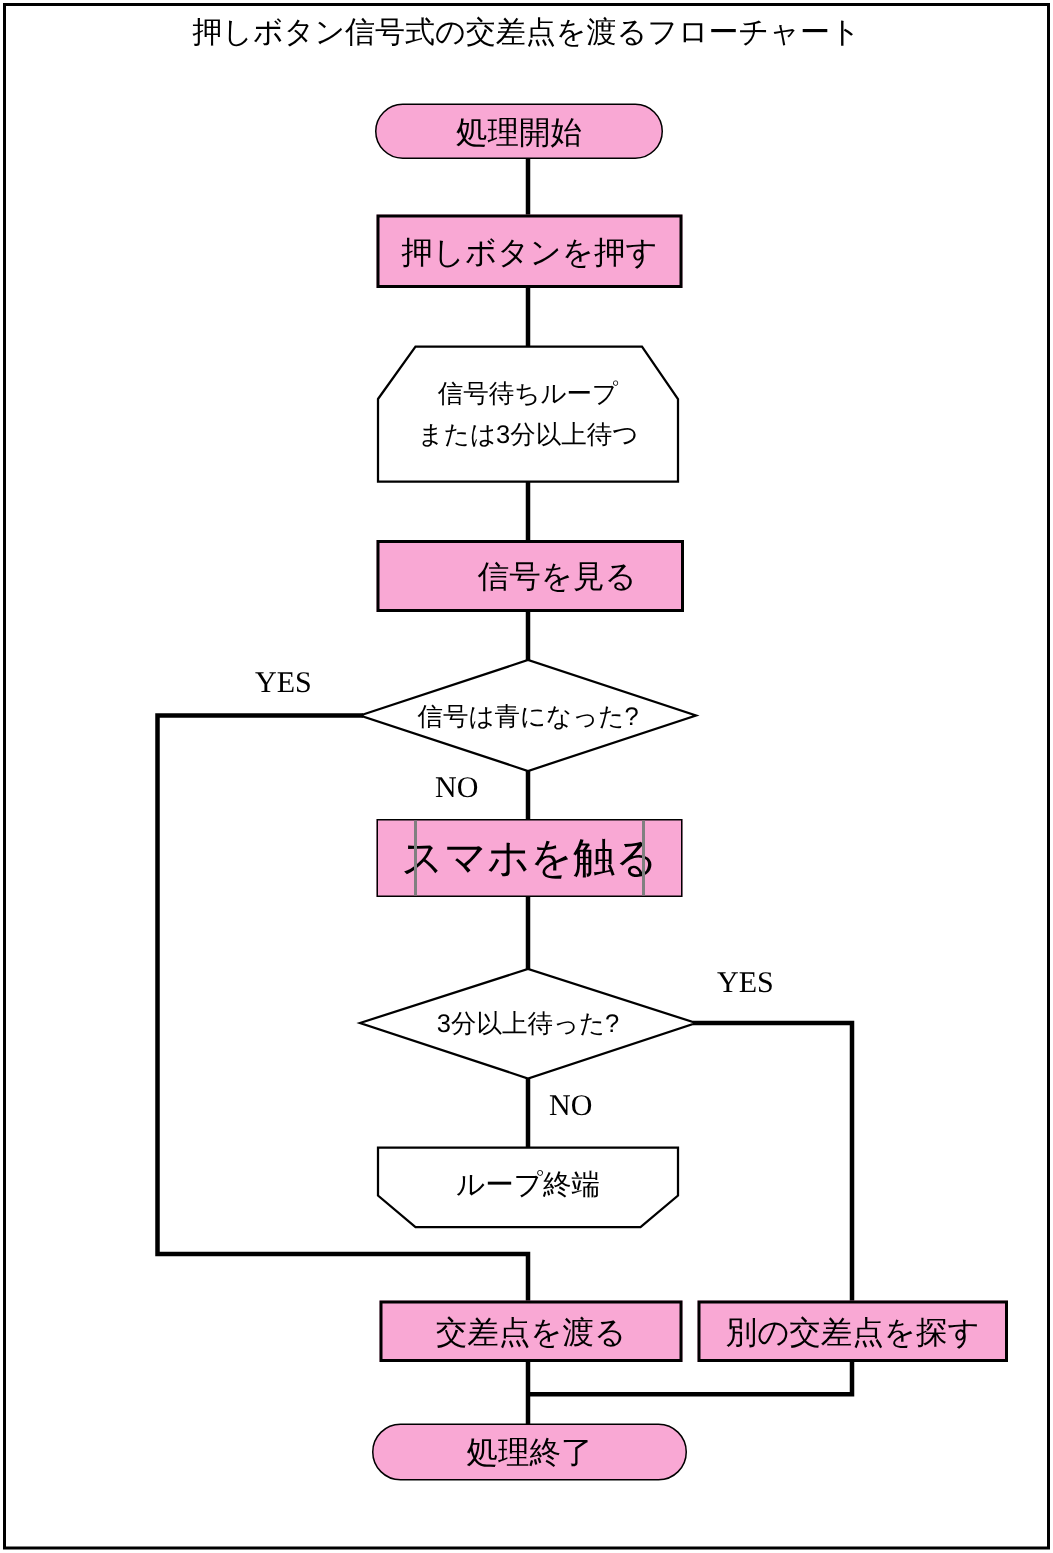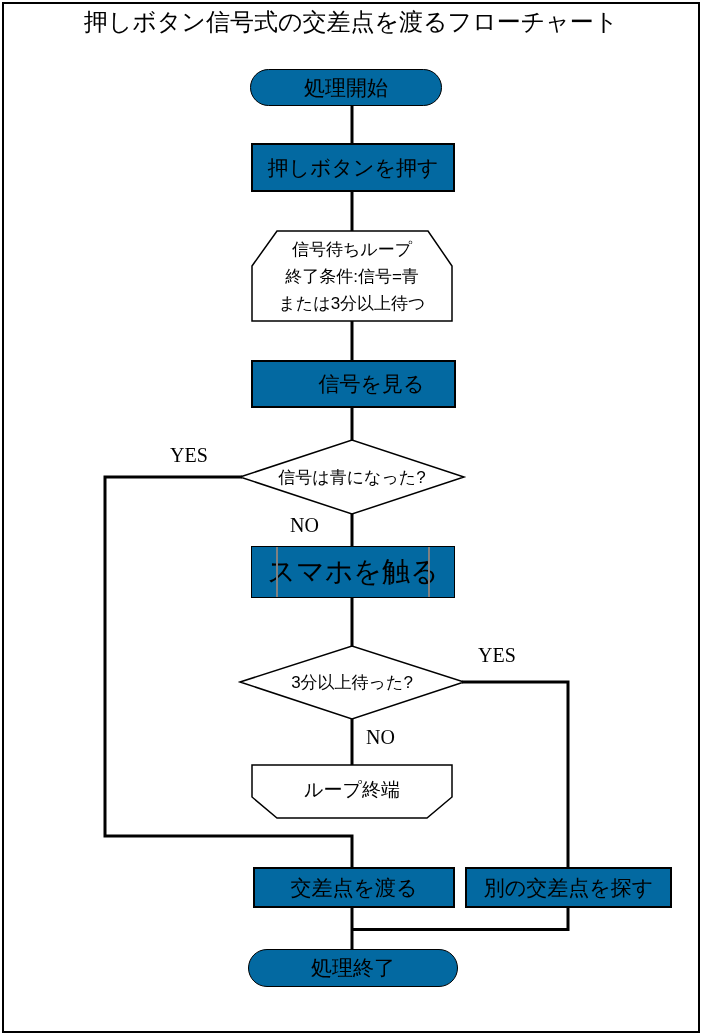--- a/index.html
+++ b/index.html
@@ -4,25 +4,25 @@
 <style>
   html,body{margin:0;padding:0;background:#fff;}
   .canvas{
     position:relative;width:702px;height:1035px;background:#ffffff;overflow:hidden;
     font-family:"Liberation Sans", sans-serif;color:#000;
   }
   .frame{position:absolute;inset:2px;border:2px solid #000;pointer-events:none;}
   .wires{position:absolute;left:0;top:0;}
   .title{
     position:absolute;left:0;top:4px;width:702px;text-align:center;
-    font-size:24px;line-height:36px;white-space:nowrap;
+    font-size:20px;line-height:36px;white-space:nowrap;
   }
   .shape{
     position:absolute;display:flex;align-items:center;justify-content:center;
-    background:#0369a1;box-sizing:border-box;text-align:center;
+    background:#f9a8d4;box-sizing:border-box;text-align:center;
   }
   .box{border:2px solid #000;font-size:21px;}
   .terminator{border:1.5px solid #000;font-size:21px;}
   .overlay{
     position:absolute;display:flex;align-items:center;justify-content:center;
     background:transparent;box-sizing:border-box;text-align:center;
   }
   .predef{border:1.5px solid #000;font-size:28px;}
   .predef-bar{position:absolute;top:0;bottom:0;width:2px;background:#808080;}
   .predef-bar.left{left:24px;}
@@ -68,21 +68,20 @@
   <div class="shape terminator" style="left:250px;top:69px;width:192px;height:37px;border-radius:19px;">
     <span>処理開始</span>
   </div>
 
   <div class="shape box" style="left:251px;top:143px;width:204px;height:49px;">
     <span>押しボタンを押す</span>
   </div>
 
   <div class="overlay hex-text" style="left:252px;top:230px;width:200px;height:92px;flex-direction:column;">
     <div>信号待ちループ</div>
-    <div>終了条件:信号=青</div>
     <div>または3分以上待つ</div>
   </div>
 
   <div class="shape box" style="left:251px;top:360px;width:205px;height:48px;padding-left:36px;">
     <span>信号を見る</span>
   </div>
 
   <div class="overlay diamond-text" style="left:240px;top:440px;width:224px;height:74px;">信号は青になった?</div>
 
   <div class="branch-label" style="left:170px;top:442px;width:64px;">YES</div>

